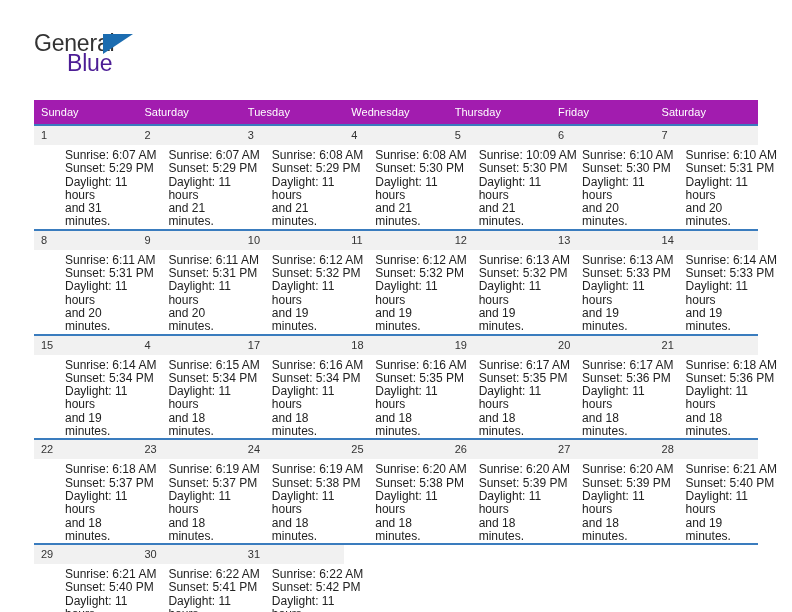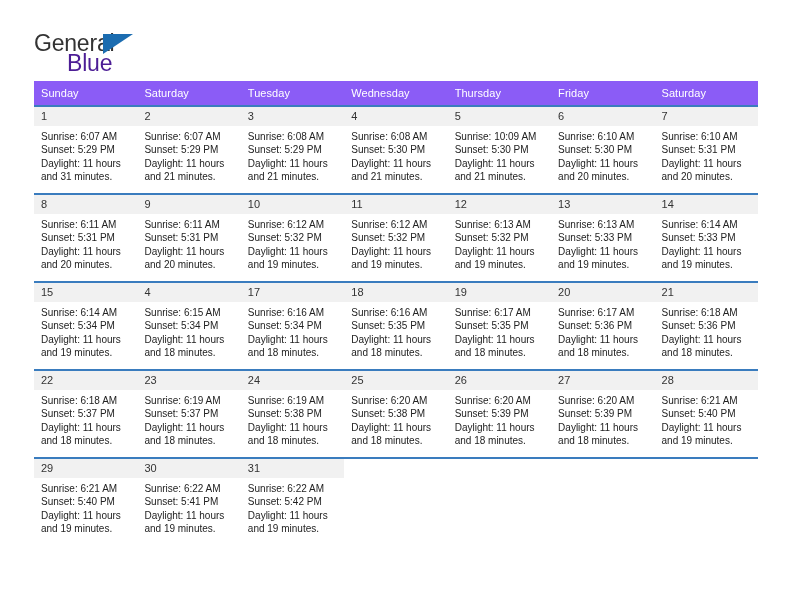--- a/index.html
+++ b/index.html
@@ -23,21 +23,21 @@
     padding: 0;
   }
 
   
   .header {
     display: flex;
     align-items: flex-start;
     justify-content: space-between;
     padding: 32px 34px 0 34px;
     box-sizing: border-box;
-    height: 81px;
+    height: 100px;
   }
 
   .logo {
     position: relative;
     width: 120px;
     height: 50px;
     line-height: 1;
     user-select: none;
   }
   .logo-general {
@@ -91,21 +91,21 @@
   }
 
   
   .calendar {
     margin: 0 34px;
     width: 724px;
     border-collapse: collapse;
     table-layout: fixed;
   }
   .calendar th {
-    background: #8b5cf6;
+    background: #a21caf;
     color: #ffffff;
     font-size: 11px;
     font-weight: normal;
     text-align: left;
     padding: 5px 0 6px 7px;
     height: 13px;
     letter-spacing: 0.05px;
   }
   .calendar td {
     vertical-align: top;
@@ -122,23 +122,24 @@
   .daynum {
     background: #f1f1f1;
     font-size: 11px;
     color: #333333;
     padding: 4px 0 4px 7px;
     line-height: 1;
     height: 11px;
   }
   .cell-body {
     padding: 4px 6px 0 7px;
-    font-size: 10px;
+    font-size: 12px;
     line-height: 13.3px;
     color: #222222;
+    margin-left: 24px;
   }
   .cell-body div {
     white-space: nowrap;
   }
   .cell-body .dl {
     white-space: normal;
   }
 </style>
 </head>
 <body>

